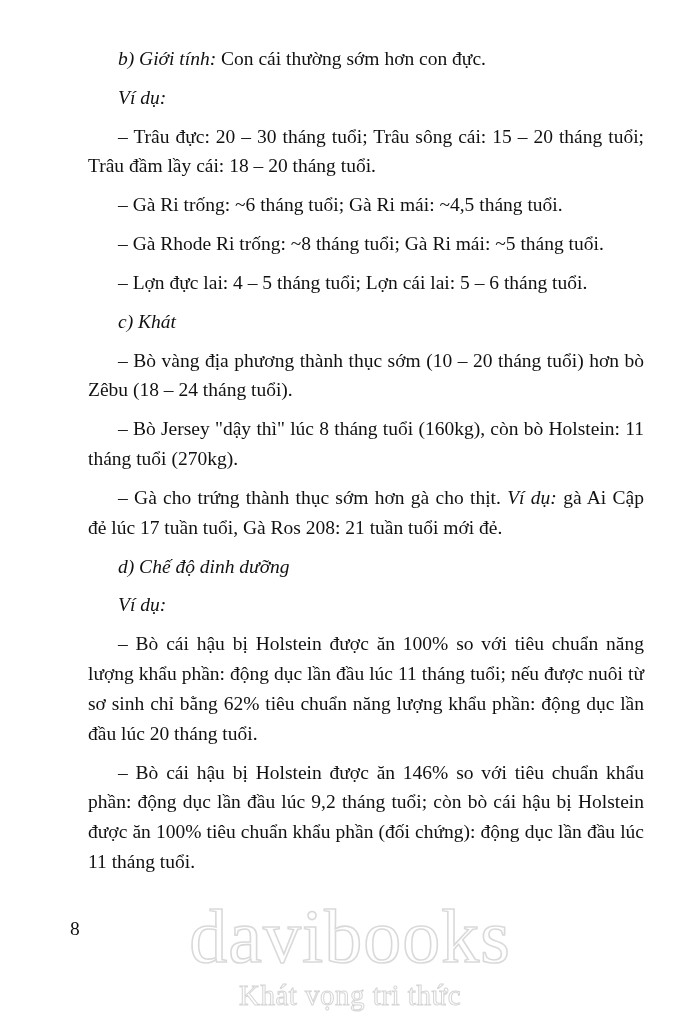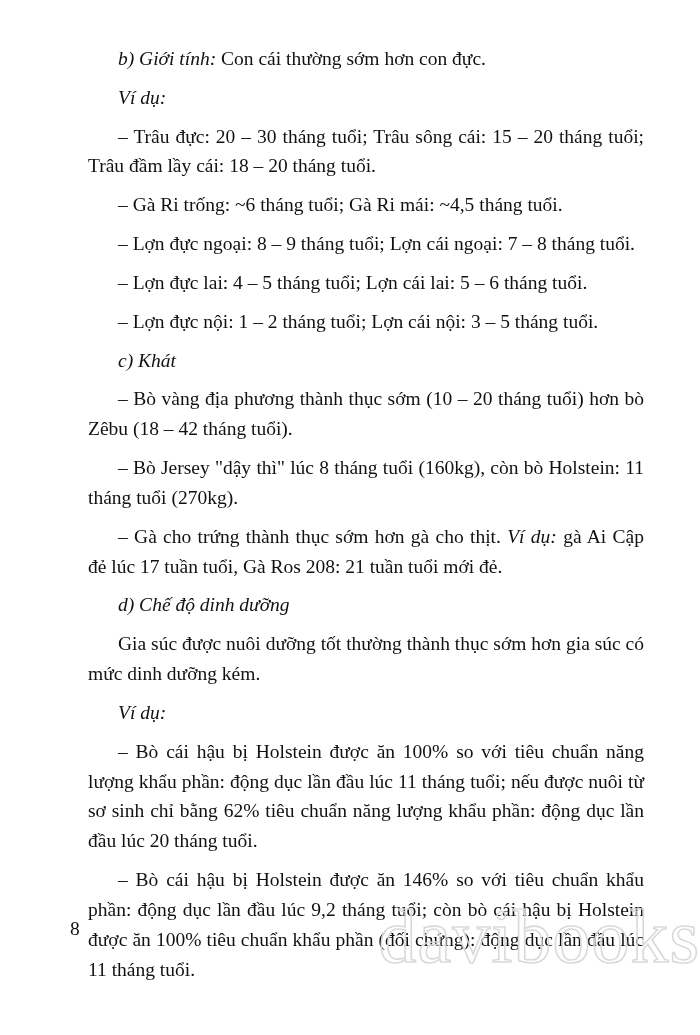--- a/index.html
+++ b/index.html
@@ -54,21 +54,21 @@
     font-size: 19.5px;
     color: #111111;
   }
 
   
   .watermark {
     position: absolute;
     left: 0;
     top: 898px;
     width: 700px;
-    text-align: right;
+    text-align: center;
     pointer-events: none;
     user-select: none;
   }
   .wm-main {
     font-family: "Liberation Serif", "DejaVu Serif", serif;
     font-size: 76px;
     line-height: 1;
     color: transparent;
     -webkit-text-stroke: 1.6px #d8d8d8;
     letter-spacing: 1px;
@@ -93,47 +93,46 @@
 
     <p class="indent"><span class="ital">b) Giới tính:</span><span> Con cái thường sớm hơn con đực.</span></p>
 
     <p class="indent"><span class="ital">Ví dụ:</span><span></span></p>
 
     <p class="indent"><span>– Trâu đực: 20 – 30 tháng tuổi; Trâu sông cái: 15 – 20 tháng tuổi; Trâu đầm lầy cái: 18 – 20 tháng tuổi.</span></p>
 
 
     <p class="indent"><span>– Gà Ri trống: ~6 tháng tuổi; Gà Ri mái: ~4,5 tháng tuổi.</span></p>
 
+    <p class="indent"><span>– Gà Rhode Ri trống: ~8 tháng tuổi; Gà Ri mái: ~5 tháng tuổi.</span></p>
 
-    <p class="indent"><span>– Lợn đực ngoại: 8 – 9 tháng tuổi; Lợn cái ngoại: 7 – 8 tháng tuổi.</span></p>
 
     <p class="indent"><span>– Lợn đực lai: 4 – 5 tháng tuổi; Lợn cái lai: 5 – 6 tháng tuổi.</span></p>
 
-    <p class="indent"><span>– Lợn đực nội: 1 – 2 tháng tuổi; Lợn cái nội: 3 – 5 tháng tuổi.</span></p>
 
     <p class="indent"><span class="ital">c) Khát</span><span></span></p>
 
-    <p class="indent"><span>– Bò vàng địa phương thành thục sớm (10 – 20 tháng tuổi) hơn bò Zêbu (18 – 42 tháng tuổi).</span></p>
+    <p class="indent"><span>– Bò vàng địa phương thành thục sớm (10 – 20 tháng tuổi) hơn bò Zêbu (18 – 24 tháng tuổi).</span></p>
 
     <p class="indent"><span>– Bò Jersey "dậy thì" lúc 8 tháng tuổi (160kg), còn bò Holstein: 11 tháng tuổi (270kg).</span></p>
 
 
     <p class="indent"><span>– Gà cho trứng thành thục sớm hơn gà cho thịt. </span><span class="ital">Ví dụ:</span><span> gà Ai Cập đẻ lúc 17 tuần tuổi, Gà Ros 208: 21 tuần tuổi mới đẻ.</span></p>
 
     <p class="indent"><span class="ital">d) Chế độ dinh dưỡng</span><span></span></p>
 
-    <p class="indent"><span>Gia súc được nuôi dưỡng tốt thường thành thục sớm hơn gia súc có mức dinh dưỡng kém.</span></p>
 
     <p class="indent"><span class="ital">Ví dụ:</span><span></span></p>
 
     <p class="indent"><span>– Bò cái hậu bị Holstein được ăn 100% so với tiêu chuẩn năng lượng khẩu phần: động dục lần đầu lúc 11 tháng tuổi; nếu được nuôi từ sơ sinh chỉ bằng 62% tiêu chuẩn năng lượng khẩu phần: động dục lần đầu lúc 20 tháng tuổi.</span></p>
 
     <p class="indent"><span>– Bò cái hậu bị Holstein được ăn 146% so với tiêu chuẩn khẩu phần: động dục lần đầu lúc 9,2 tháng tuổi; còn bò cái hậu bị Holstein được ăn 100% tiêu chuẩn khẩu phần (đối chứng): động dục lần đầu lúc 11 tháng tuổi.</span></p>
 
   </div>
 
   <div class="pagenum">8</div>
 
   <div class="watermark">
     <div class="wm-main">davibooks</div>
+    <div class="wm-sub">Khát vọng tri thức</div>
   </div>
 
 </div>
 
 </body></html>

